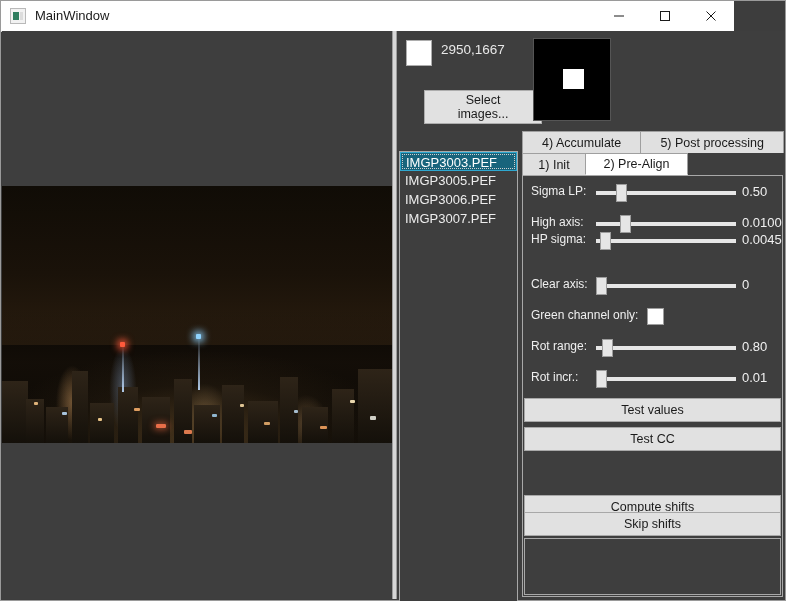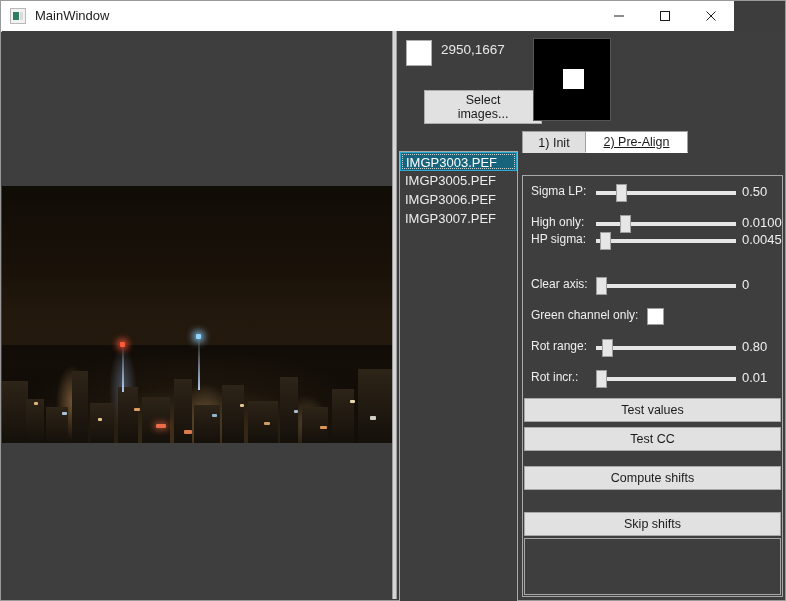--- a/index.html
+++ b/index.html
@@ -263,21 +263,20 @@
     display: flex;
     align-items: center;
     justify-content: center;
     margin-right: -1px;
   }
   .tab.active {
     background: #ffffff;
     border-bottom: 1px solid #ffffff;
     position: relative;
     z-index: 3;
-    text-decoration: underline;
   }
   #tab-row-top .tab { height: 22px; }
   #tab-row-bottom { position: relative; z-index: 2; }
   #tab-pane {
     position: absolute;
     left: 0;
     top: 44px;
     width: 261px;
     height: 422px;
     background: #3e3e3e;
@@ -451,38 +450,42 @@
     </div>
 
     <div id="file-list">
       <div class="file-item selected">IMGP3003.PEF</div>
       <div class="file-item">IMGP3005.PEF</div>
       <div class="file-item">IMGP3006.PEF</div>
       <div class="file-item">IMGP3007.PEF</div>
     </div>
 
     <div id="tab-control">
+      <div class="tab-row" id="tab-row-top">
+        <div class="tab">4) Accumulate</div>
+        <div class="tab">5) Post processing</div>
+      </div>
       <div class="tab-row" id="tab-row-bottom">
         <div class="tab" style="flex:0 0 64px;">1) Init</div>
         <div class="tab active" style="flex:0 0 103px;">2) Pre-Align</div>
       </div>
 
       <div id="tab-pane">
 
         <div class="ctrl-row" style="top:6px;">
           <div class="ctrl-label">Sigma LP:</div>
           <div class="slider" style="left:73px; width:140px;">
             <div class="track"></div>
             <div class="handle" style="left:20px;"></div>
           </div>
           <div class="ctrl-value" style="left:219px;">0.50</div>
         </div>
 
         <div class="ctrl-row" style="top:37px;">
-          <div class="ctrl-label">High only:</div>
+          <div class="ctrl-label">High axis:</div>
           <div class="slider" style="left:73px; width:140px;">
             <div class="track"></div>
             <div class="handle" style="left:24px;"></div>
           </div>
           <div class="ctrl-value" style="left:219px;">0.0100</div>
         </div>
 
         <div class="ctrl-row" style="top:54px;">
           <div class="ctrl-label">HP sigma:</div>
           <div class="slider" style="left:73px; width:140px;">
@@ -519,20 +522,20 @@
           <div class="ctrl-label">Rot incr.:</div>
           <div class="slider" style="left:73px; width:140px;">
             <div class="track"></div>
             <div class="handle" style="left:0px;"></div>
           </div>
           <div class="ctrl-value" style="left:219px;">0.01</div>
         </div>
 
         <button class="action-button" style="top:251px;">Test CC</button>
         <button class="action-button" style="top:222px;">Test values</button>
-        <button class="action-button" style="top:290px;">Compute shifts</button>
+        <button class="action-button" style="top:319px;">Compute shifts</button>
         <button class="action-button" style="top:336px;">Skip shifts</button>
 
         <div id="output-box" style="top:362px; height:57px;"></div>
       </div>
     </div>
   </div>
 </div>
 
 </body></html>

